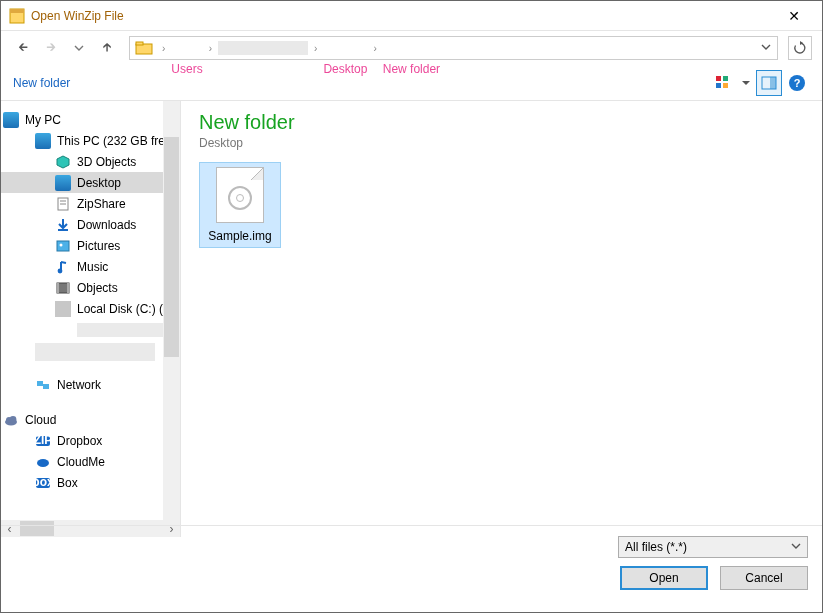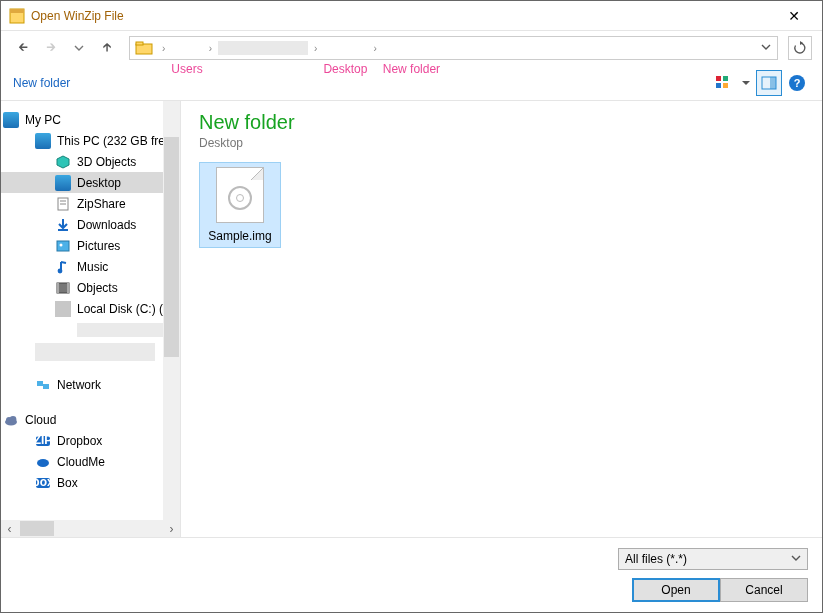--- a/index.html
+++ b/index.html
@@ -39,24 +39,24 @@
 .vscroll .vthumb { position:absolute; left:1px; right:1px; top:36px; height:220px; background:#d4d4d4;}
 .content { flex:1; padding:10px 18px; position:relative;}
 .content h1 { color:#17a321; font-size:20px; font-weight:400; margin-bottom:2px;}
 .content .sub { color:#777; font-size:12px; margin-bottom:12px;}
 .file-item { width:82px; display:flex; flex-direction:column; align-items:center; padding:4px; background:#cde8ff; border:1px solid #9cd0f4;}
 .file-item .file-ico { width:48px; height:56px; background:#fff; border:1px solid #bbb; position:relative; margin-bottom:6px;}
 .file-ico::before { content:""; position:absolute; top:0; right:0; width:12px; height:12px; background:linear-gradient(135deg,#fff 48%, #bbb 50%, #eee 52%); }
 .file-ico .disc { position:absolute; left:50%; top:55%; transform:translate(-50%,-50%); width:24px;height:24px;border:2px solid #bbb;border-radius:50%;}
 .file-ico .disc::after{content:"";position:absolute;left:50%;top:50%;transform:translate(-50%,-50%);width:6px;height:6px;border:1px solid #bbb;border-radius:50%;}
 .file-item .label { font-size:12px; color:#000000; text-align:center;}
-.footer { position:absolute; bottom:0; left:0; right:0; height:75px; border-top:1px solid #e5e5e5; padding:10px 14px; display:flex; flex-direction:column; align-items:flex-end; gap:8px;}
+.footer { position:absolute; bottom:0; left:0; right:0; height:87px; border-top:1px solid #e5e5e5; padding:10px 14px; display:flex; flex-direction:column; align-items:flex-end; gap:8px;}
 .filter { width:190px; height:22px; border:1px solid #adadad; background:#efefef; display:flex; align-items:center; padding:0 6px;}
 .filter span:first-child{flex:1;}
-.btn-row { display:flex; gap:0;}
+.btn-row { display:flex; gap:12px;}
 .btn { width:88px; height:24px; border:1px solid #adadad; background:#e1e1e1; display:flex; align-items:center; justify-content:center;}
 .btn.primary { border:2px solid #2a8dd4;}
 
 .ico-monitor{background:linear-gradient(#3ba7e0,#1b6fb5);border-radius:2px;}
 .ico-disk{background:#c7c7c7;}
 </style>
 </head>
 <body>
 
 <div class="titlebar">

